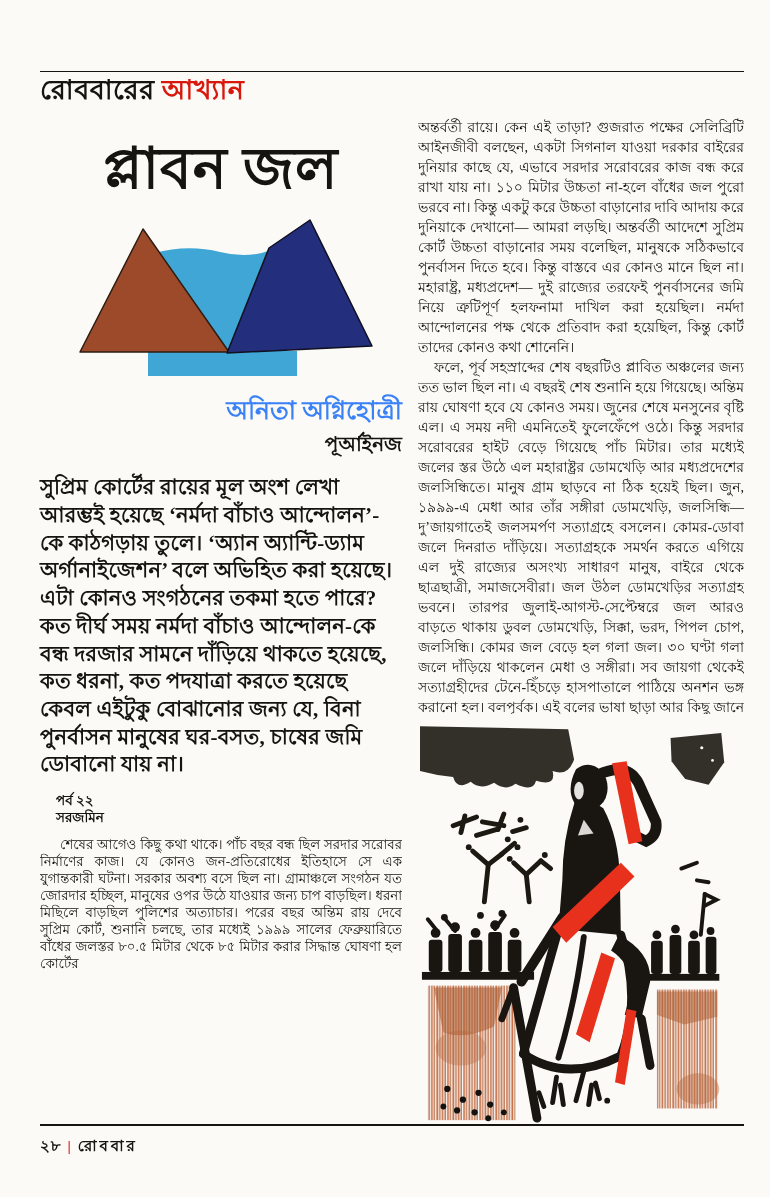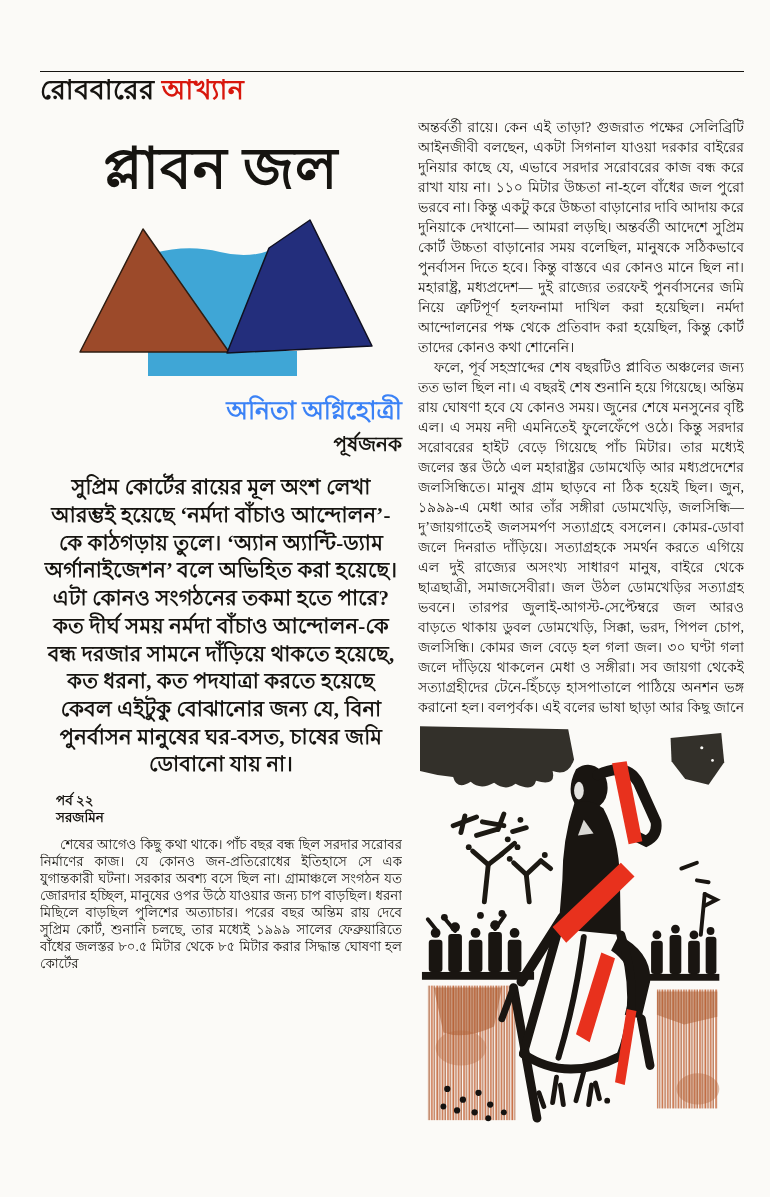--- a/index.html
+++ b/index.html
@@ -20,21 +20,21 @@
 
   .headline{
     margin-top:25px; text-align:center; font-size:57px; font-weight:bold;
     letter-spacing:1px; line-height:1.05; white-space:nowrap;
   }
   .mountains{display:block; margin:16px 0 0 30px;}
   .byline{ text-align:right; margin-top:6px;}
   .author{font-size:25px; font-weight:bold; color:#3b82f6; line-height:1.15;}
   .kicker-label{font-size:20px; font-weight:bold; margin-top:4px;}
   .standfirst{
-    margin-top:12px; font-size:21px; line-height:1.32; text-align:center;
+    margin-top:12px; font-size:21px; line-height:1.32; 
     font-weight:600; letter-spacing:.2px;
   }
   .episode{margin:14px 0 0 16px; font-size:13.5px; font-weight:bold; line-height:1.25;}
   .body-left{
     margin-top:9px; font-size:13.3px; line-height:1.28; text-align:justify;
     text-indent:20px; max-height:165px; overflow:hidden;
   }
 
   .body-right{font-size:14px; line-height:1.43; text-align:justify; max-height:596px; overflow:hidden;}
   .body-right p{margin:0;}
@@ -65,21 +65,21 @@
         <div class="headline">প্লাবন জল</div>
 
         <svg class="mountains" width="330" height="176" viewBox="0 0 330 176">
           <path d="M84,38 Q118,29 150,37 Q178,44 201,35 L201,136 L227,136 L227,161 L78,161 L78,136 L84,136 Z" fill="#3fa6d6"></path>
           <path d="M73,14 L159,137 L10,137 Z" fill="#9c4a2a" stroke="#2e1d12" stroke-width="1.5" stroke-linejoin="round"></path>
           <path d="M240,5 L199,33 L157,138 L302,131 Z" fill="#232e7c" stroke="#101020" stroke-width="1.5" stroke-linejoin="round"></path>
         </svg>
 
         <div class="byline">
           <div class="author">অনিতা অগ্নিহোত্রী</div>
-          <div class="kicker-label">পূর্ষজনক</div>
+          <div class="kicker-label">পূর্আইনজ</div>
         </div>
 
         <div class="standfirst">সুপ্রিম কোর্টের রায়ের মূল অংশ লেখা আরম্ভই হয়েছে ‘নর্মদা বাঁচাও আন্দোলন’-কে কাঠগড়ায় তুলে। ‘অ্যান অ্যান্টি-ড্যাম অর্গানাইজেশন’ বলে অভিহিত করা হয়েছে। এটা কোনও সংগঠনের তকমা হতে পারে? কত দীর্ঘ সময় নর্মদা বাঁচাও আন্দোলন-কে বন্ধ দরজার সামনে দাঁড়িয়ে থাকতে হয়েছে, কত ধরনা, কত পদযাত্রা করতে হয়েছে কেবল এইটুকু বোঝানোর জন্য যে, বিনা পুনর্বাসন মানুষের ঘর-বসত, চাষের জমি ডোবানো যায় না।</div>
 
         <div class="episode">
           <div>পর্ব ২২</div>
           <div>সরজমিন</div>
         </div>
 
         <div class="body-left">শেষের আগেও কিছু কথা থাকে। পাঁচ বছর বন্ধ ছিল সরদার সরোবর নির্মাণের কাজ। যে কোনও জন-প্রতিরোধের ইতিহাসে সে এক যুগান্তকারী ঘটনা। সরকার অবশ্য বসে ছিল না। গ্রামাঞ্চলে সংগঠন যত জোরদার হচ্ছিল, মানুষের ওপর উঠে যাওয়ার জন্য চাপ বাড়ছিল। ধরনা মিছিলে বাড়ছিল পুলিশের অত্যাচার। পরের বছর অন্তিম রায় দেবে সুপ্রিম কোর্ট, শুনানি চলছে, তার মধ্যেই ১৯৯৯ সালের ফেব্রুয়ারিতে বাঁধের জলস্তর ৮০.৫ মিটার থেকে ৮৫ মিটার করার সিদ্ধান্ত ঘোষণা হল কোর্টের</div>
@@ -223,13 +223,19 @@
             <path d="M197,38 L212,36 L228,118 L214,121 Z"></path>
             <path d="M136,206 L206,140 L220,154 L150,222 Z"></path>
             <path d="M160,316 L186,232 L200,238 L174,324 Z"></path>
             <path d="M212,290 L222,292 L210,368 L200,365 Z"></path>
           </g>
         </svg>
       </div>
     </div>
   </div>
 
+  <div class="footer">
+    <div class="footer-rule"></div>
+    <div class="folio">
+      <span>২৮</span><span class="sep">|</span><span class="mag">রোববার</span>
+    </div>
+  </div>
 </div>
 
 </body></html>

